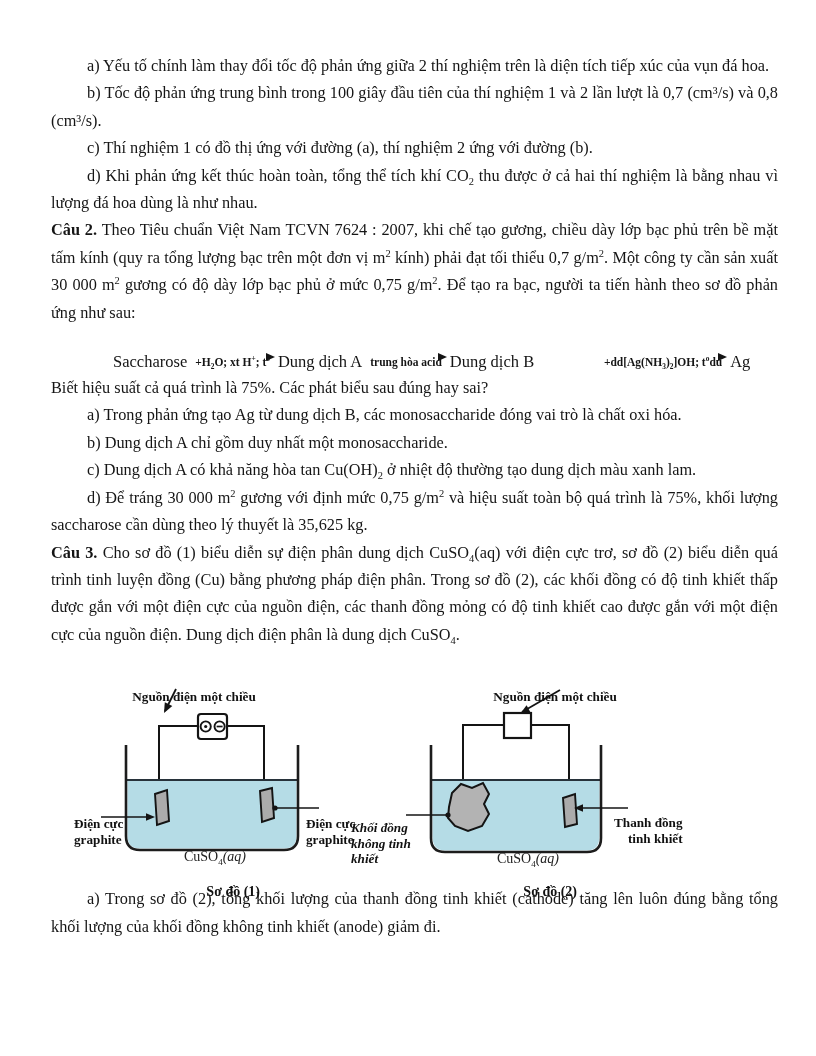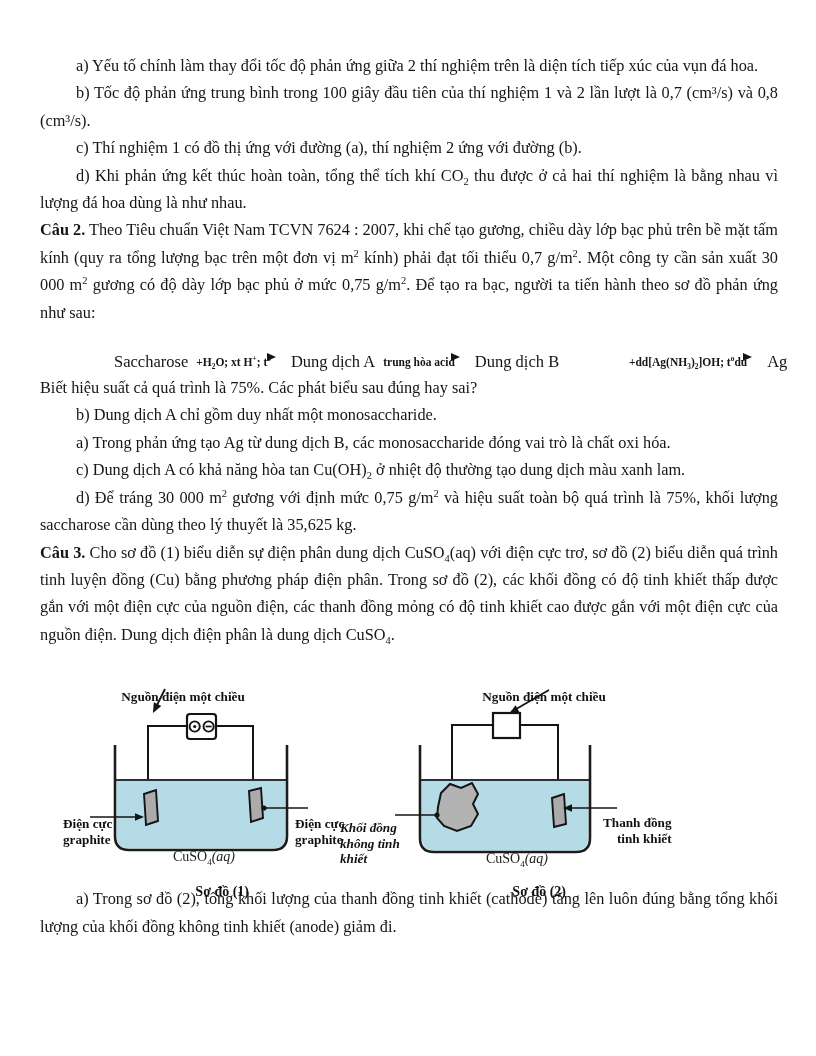--- a/index.html
+++ b/index.html
@@ -1,27 +1,27 @@
 <!DOCTYPE html>
 <html><head>
 <meta charset="utf-8">
 <style>
   * { margin:0; padding:0; box-sizing:border-box; }
   html,body { width:816px; height:1056px; background:#ffffff; }
   body { font-family:"Liberation Serif", serif; color:#151515; overflow:hidden; }
-  .content { padding:52px 38px 0 40px; }
+  .content { padding:52px 38px 0 51px; }
   p { font-size:16.3px; line-height:27.4px; text-align:justify; color:#151515; }
   p.indent { text-indent:36px; }
   sub, sup { font-size:64%; line-height:0; }
   b { font-weight:bold; }
   i { font-style:italic; }
 
   
   .rxn { display:flex; align-items:flex-end; height:43px; margin:3px 0 2px 62px; white-space:nowrap; }
-  .rxn .species { font-size:16.5px; line-height:20px;margin-left:12px; }
+  .rxn .species { font-size:16.5px; line-height:20px; }
   .rxn-arrow { display:flex; flex-direction:row; justify-content:flex-end; align-items:center; margin:0 5px; }
   .arrow-lbl { font-family:"Liberation Serif", serif; font-weight:bold; font-size:11.5px; line-height:13px; padding:0 3px 3px 3px; white-space:nowrap; }
   .arrow-line { align-self:stretch; height:1.8px; background:#141414; position:relative; margin-bottom:7px; }
   .arrow-line::after { content:""; position:absolute; right:-2px; top:-3.3px; width:0; height:0;
       border-left:9px solid #141414; border-top:4.2px solid transparent; border-bottom:4.2px solid transparent; }
   .aw3 { min-width:186px; }
 
   
   .diagrams { position:relative; height:228px; margin-top:9px; }
   .diagrams svg { position:absolute; left:0; top:0; }
@@ -55,22 +55,22 @@
     </span>
     <span class="species">Dung dịch B</span>
     <span class="rxn-arrow aw3">
       <span class="arrow-lbl"><span>+dd[Ag(NH</span><sub>3</sub><span>)</span><sub>2</sub><span>]OH; t</span><sup>o</sup><span>du</span></span>
       <span class="arrow-line"></span>
     </span>
     <span class="species">Ag</span>
   </div>
 
   <p><span>Biết hiệu suất cả quá trình là 75%. Các phát biểu sau đúng hay sai?</span></p>
+  <p class="indent"><span>a) Trong phản ứng tạo Ag từ dung dịch B, các monosaccharide đóng vai trò là chất oxi hóa.</span></p>
   <p class="indent"><span>b) Dung dịch A chỉ gồm duy nhất một monosaccharide.</span></p>
-  <p class="indent"><span>a) Trong phản ứng tạo Ag từ dung dịch B, các monosaccharide đóng vai trò là chất oxi hóa.</span></p>
   <p class="indent"><span>c) Dung dịch A có khả năng hòa tan Cu(OH)</span><sub>2</sub><span> ở nhiệt độ thường tạo dung dịch màu xanh lam.</span></p>
   <p class="indent"><span>d) Để tráng 30 000 m</span><sup>2</sup><span> gương với định mức 0,75 g/m</span><sup>2</sup><span> và hiệu suất toàn bộ quá trình là 75%, khối lượng saccharose cần dùng theo lý thuyết là 35,625 kg.</span></p>
 
   <p><b>Câu 3.</b><span> Cho sơ đồ (1) biểu diễn sự điện phân dung dịch CuSO</span><sub>4</sub><span>(aq) với điện cực trơ, sơ đồ (2) biểu diễn quá trình tinh luyện đồng (Cu) bằng phương pháp điện phân. Trong sơ đồ (2), các khối đồng có độ tinh khiết thấp được gắn với một điện cực của nguồn điện, các thanh đồng mỏng có độ tinh khiết cao được gắn với một điện cực của nguồn điện. Dung dịch điện phân là dung dịch CuSO</span><sub>4</sub><span>.</span></p>
 
   <div class="diagrams">
     <svg width="738" height="228" viewBox="0 0 738 228">
 
       <g>
         <line x1="125" y1="32" x2="114" y2="54" stroke="#141414" stroke-width="1.8"></line>

